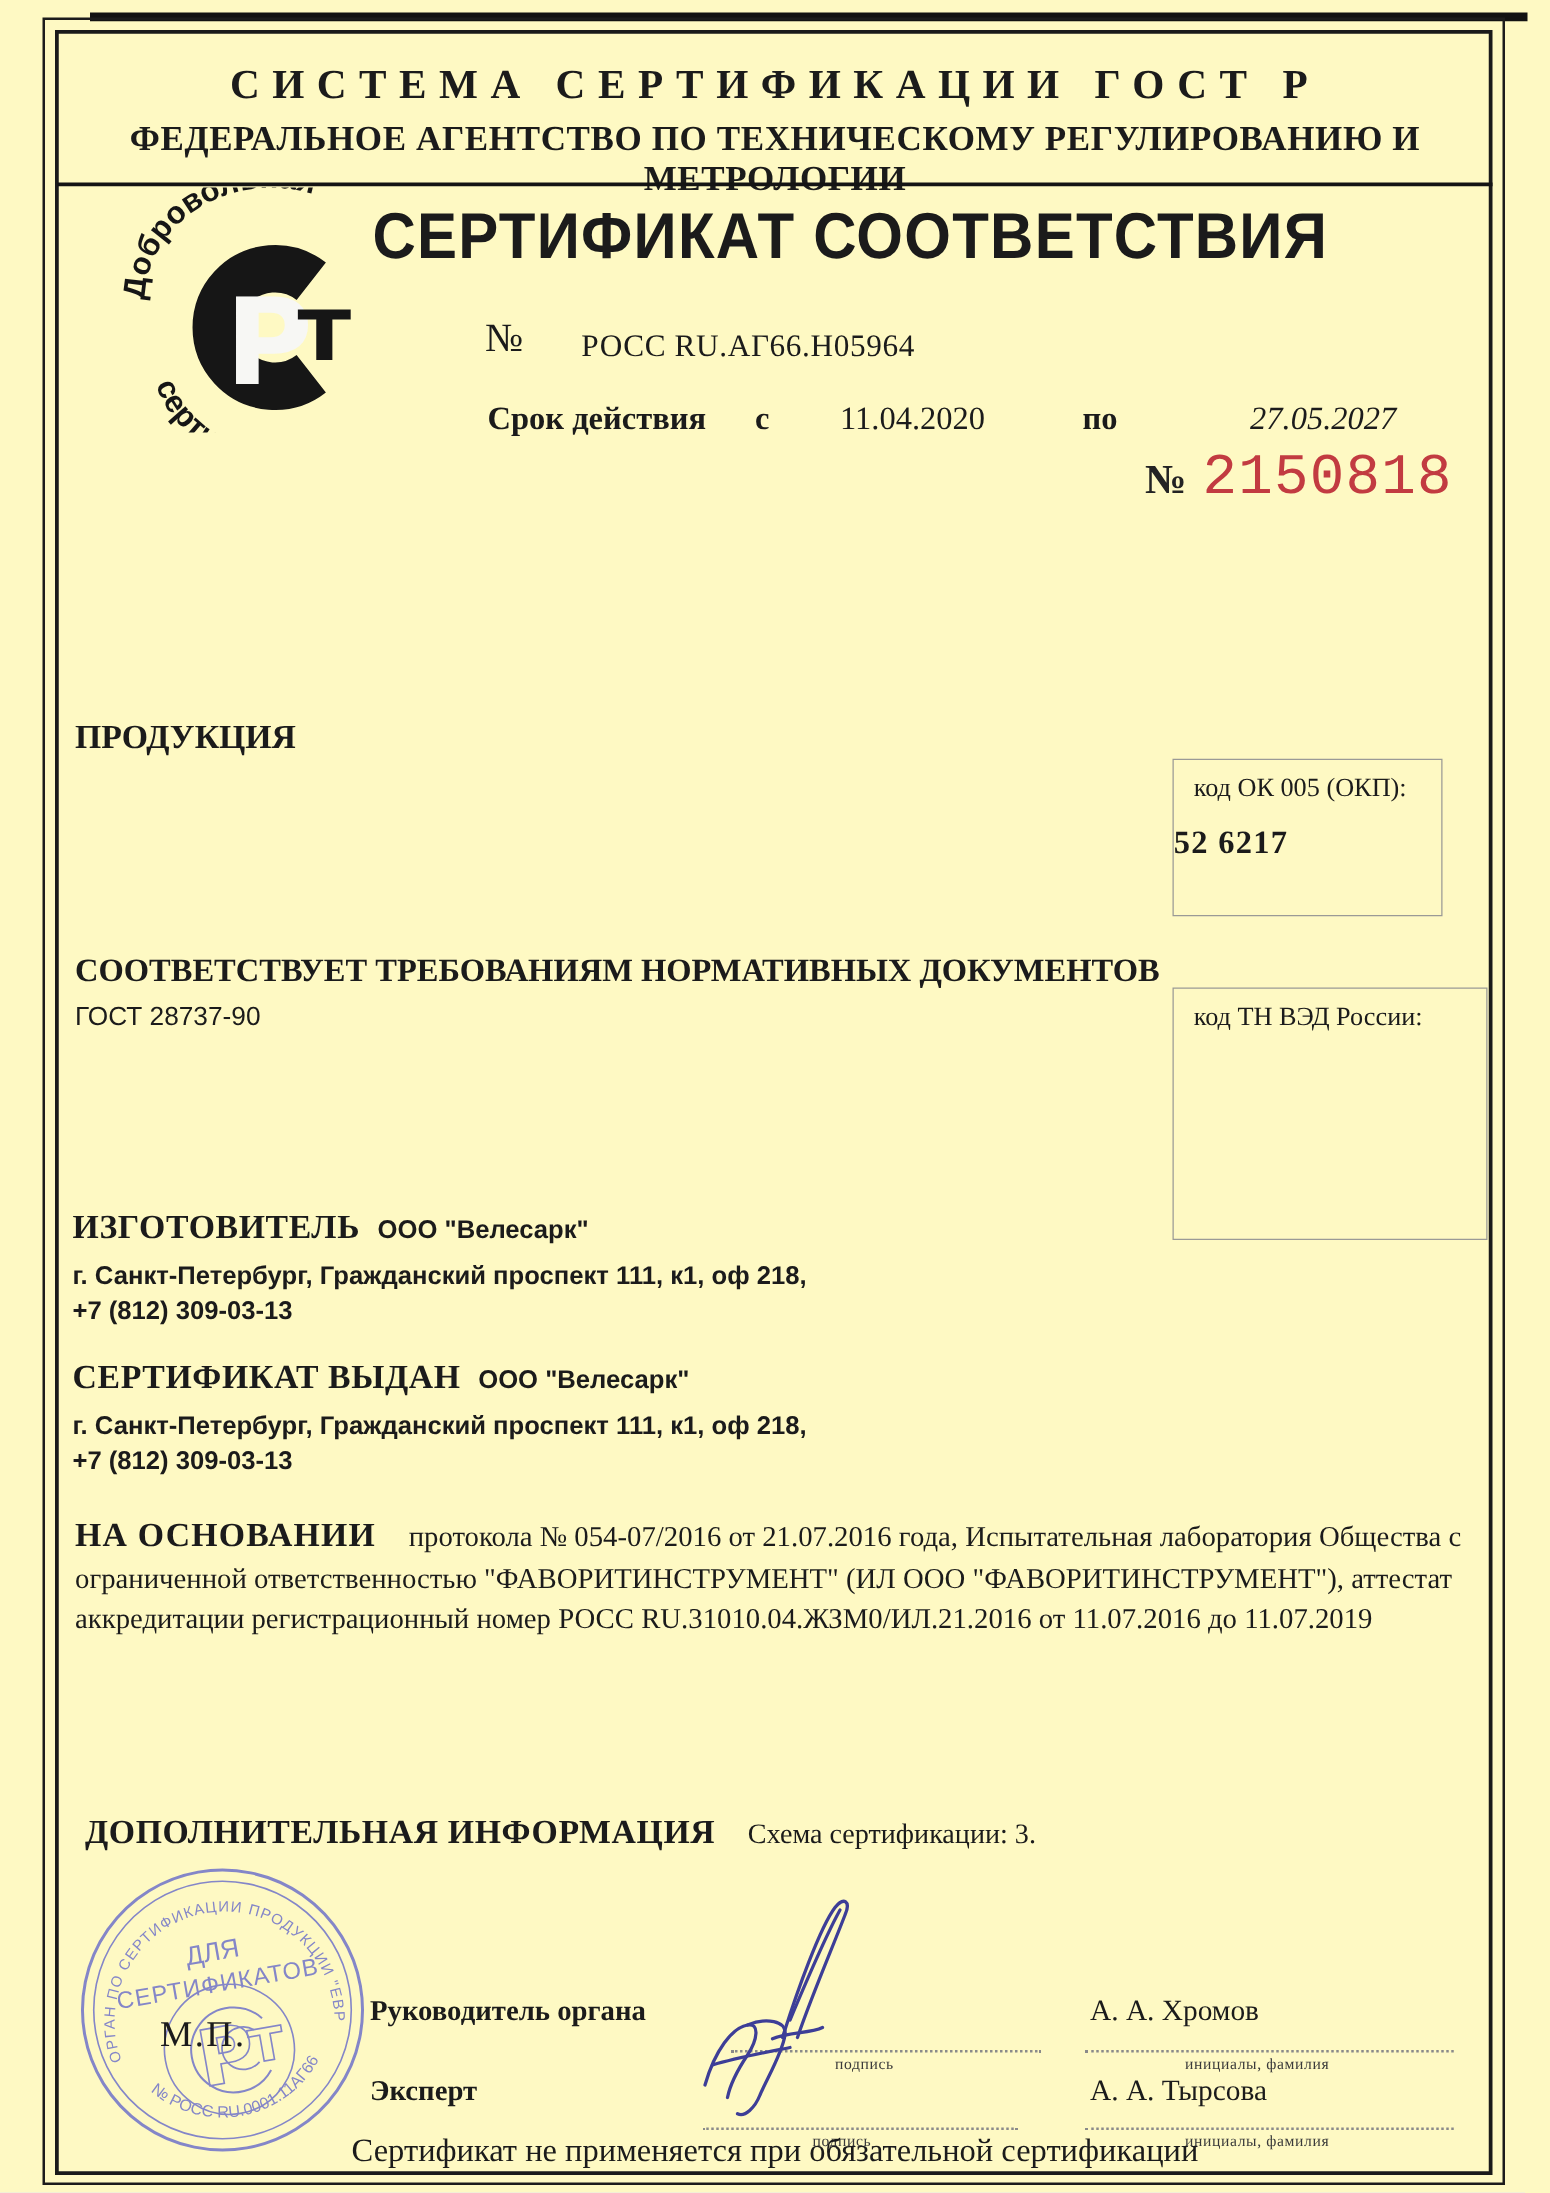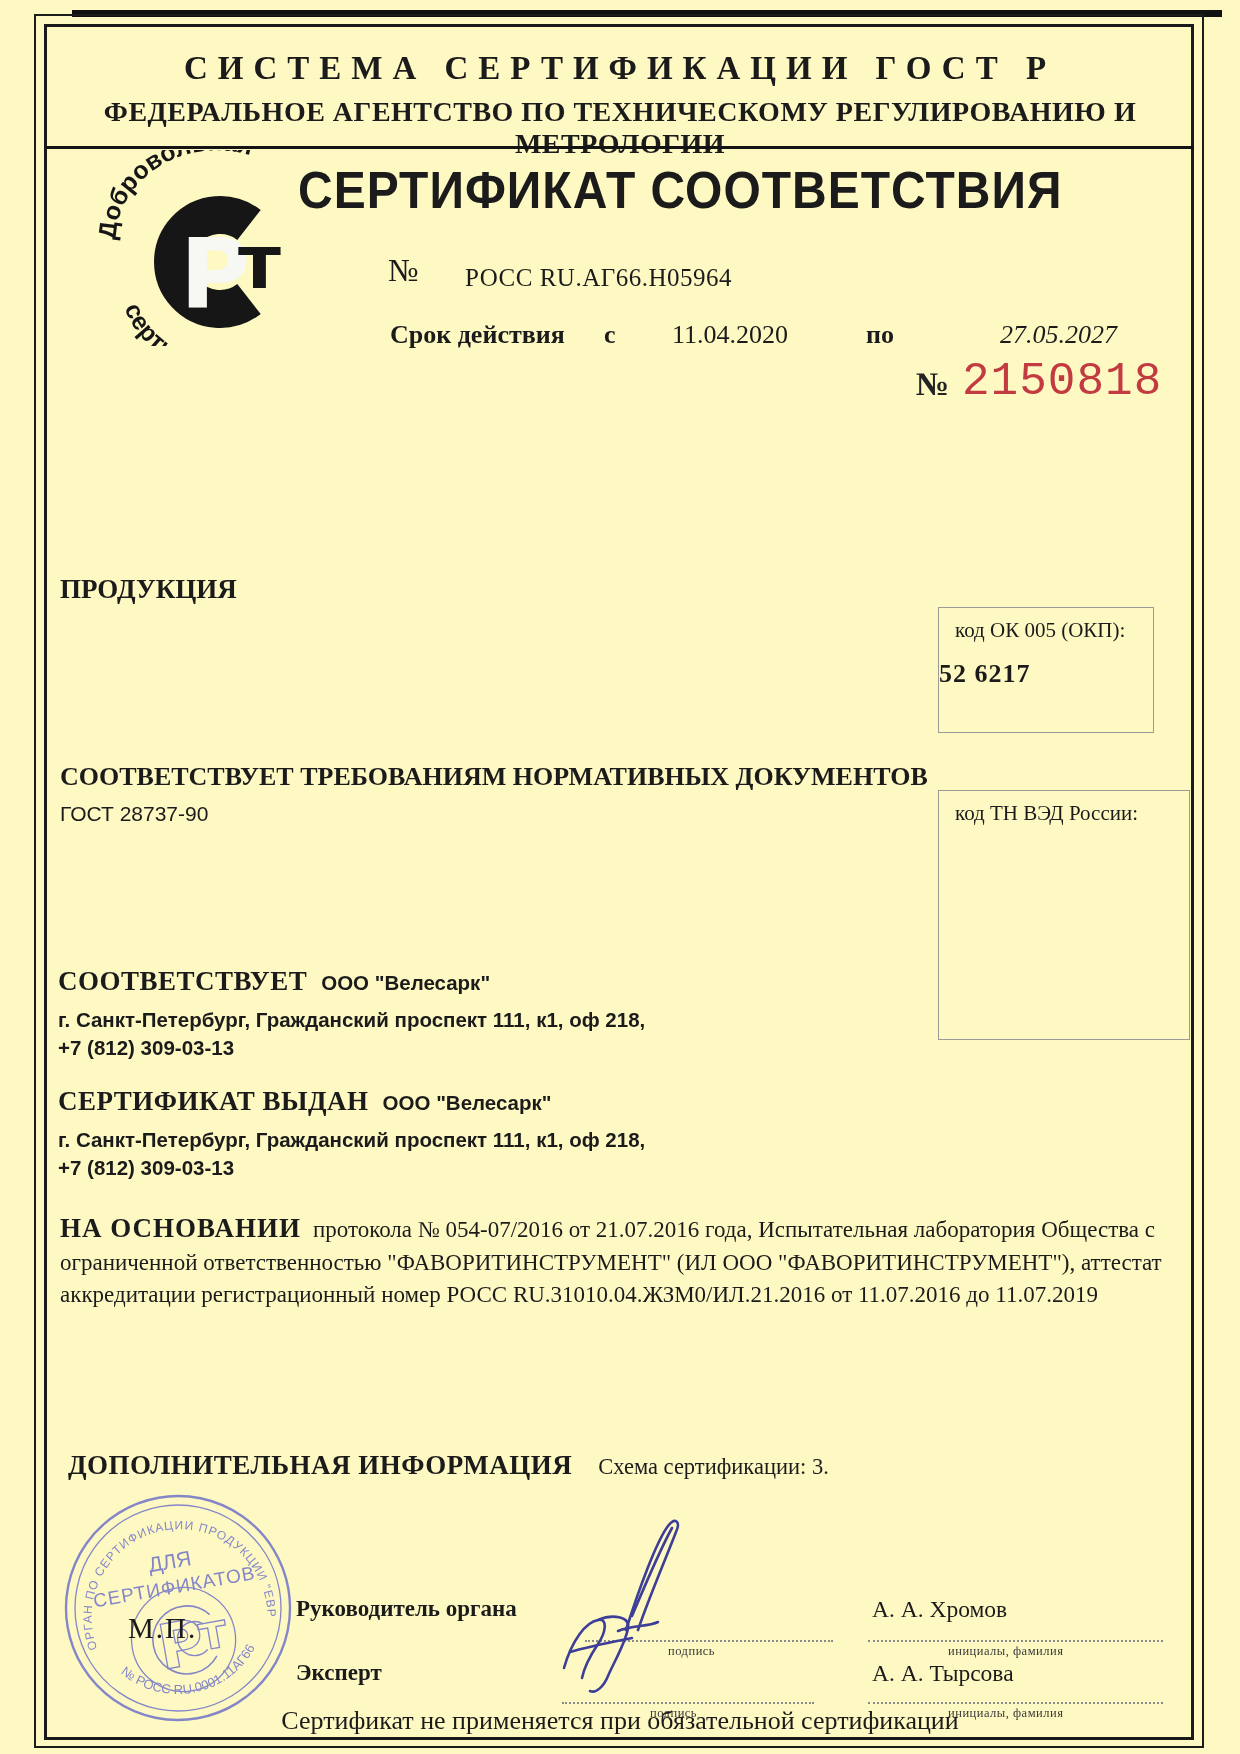--- a/index.html
+++ b/index.html
@@ -24,21 +24,21 @@
   .validity{top:320px;font-size:26px;}
   .rednum-lbl{left:916px;top:366px;font-size:33px;font-weight:bold;color:#232323;}
   .rednum{left:962px;top:356px;font-size:46px;color:#c23b41;letter-spacing:1px;}
   .h-sec{font-size:27px;font-weight:bold;letter-spacing:.5px;}
   .body-text{font-size:23.5px;line-height:31.5px;}
   .org-block{left:60px;top:414px;width:1126px;}
   .products-label{left:60px;top:574px;font-size:27px;}
   .product-list{left:60px;top:617px;font-size:21px;line-height:26px;font-weight:bold;}
   .code-box{border:1.5px solid #9a9a96;box-sizing:border-box;background:transparent;}
   .okp-box{left:938px;top:607px;width:216px;height:126px;}
-  .tnved-box{left:938px;top:790px;width:252px;height:250px;}
+  .tnved-box{left:938px;top:790px;width:252px;height:202px;}
   .code-label{font-size:21px;padding:10px 0 0 16px;}
   .okp-value{font-size:26px;font-weight:bold;text-align:left;margin-top:16px;letter-spacing:1px;}
   .conform-h{left:60px;top:762px;font-size:26px;font-weight:bold;}
   .gost{left:60px;top:802px;font-size:21px;font-weight:normal;}
   .party-block{line-height:27.5px;}
   .party-name{font-size:20.5px;font-weight:bold;margin-left:14px;font-family:"Liberation Sans",sans-serif;}
   .party-addr{font-size:20.5px;font-weight:bold;font-family:"Liberation Sans",sans-serif;}
   .basis-block{left:60px;top:1212px;width:1126px;font-size:23px;line-height:32.5px;}
   .add-block{left:68px;top:1450px;}
   .add-text{font-size:22.5px;margin-left:26px;}
@@ -105,33 +105,33 @@
 
   <div class="abs conform-h serif">СООТВЕТСТВУЕТ ТРЕБОВАНИЯМ НОРМАТИВНЫХ ДОКУМЕНТОВ</div>
   <div class="abs gost sans">ГОСТ 28737-90</div>
 
   <div class="abs code-box tnved-box">
     <div class="code-label serif">код ТН ВЭД России:</div>
     <div class="okp-value serif"></div>
   </div>
 
   <div class="abs party-block" style="left:58px;top:966px;">
-    <div style="line-height:30px;"><span class="h-sec serif">СООТВЕТСТВУЕТ</span><span class="party-name">ООО "Велесарк"</span></div>
+    <div style="line-height:30px;"><span class="h-sec serif">ИЗГОТОВИТЕЛЬ</span><span class="party-name">ООО "Велесарк"</span></div>
     <div class="party-addr" style="margin-top:6px;">г. Санкт-Петербург, Гражданский проспект 111, к1, оф 218,</div>
     <div class="party-addr">+7 (812) 309-03-13</div>
   </div>
 
   <div class="abs party-block" style="left:58px;top:1086px;">
     <div style="line-height:30px;"><span class="h-sec serif">СЕРТИФИКАТ ВЫДАН</span><span class="party-name">ООО "Велесарк"</span></div>
     <div class="party-addr" style="margin-top:6px;">г. Санкт-Петербург, Гражданский проспект 111, к1, оф 218,</div>
     <div class="party-addr">+7 (812) 309-03-13</div>
   </div>
 
   <div class="abs basis-block serif">
-    <span class="h-sec" style="letter-spacing:1px;margin-right:12px;">НА ОСНОВАНИИ</span><span>протокола № 054-07/2016 от 21.07.2016 года, Испытательная лаборатория Общества с ограниченной ответственностью "ФАВОРИТИНСТРУМЕНТ" (ИЛ ООО "ФАВОРИТИНСТРУМЕНТ"), аттестат аккредитации регистрационный номер РОСС RU.31010.04.ЖЗМ0/ИЛ.21.2016 от 11.07.2016 до 11.07.2019</span>
+    <span class="h-sec" style="letter-spacing:1px;margin-right:26px;">НА ОСНОВАНИИ</span><span>протокола № 054-07/2016 от 21.07.2016 года, Испытательная лаборатория Общества с ограниченной ответственностью "ФАВОРИТИНСТРУМЕНТ" (ИЛ ООО "ФАВОРИТИНСТРУМЕНТ"), аттестат аккредитации регистрационный номер РОСС RU.31010.04.ЖЗМ0/ИЛ.21.2016 от 11.07.2016 до 11.07.2019</span>
   </div>
 
   <div class="abs add-block serif">
     <span class="h-sec">ДОПОЛНИТЕЛЬНАЯ ИНФОРМАЦИЯ</span><span class="add-text">Схема сертификации: 3.</span>
   </div>
 
   <div class="abs stampwrap">
     <svg width="244" height="244" viewBox="0 0 244 244">
       <g transform="rotate(-10 122 122)" stroke="#7477c9" fill="none">
         <circle cx="122" cy="122" r="112" stroke-width="2.4"></circle>

